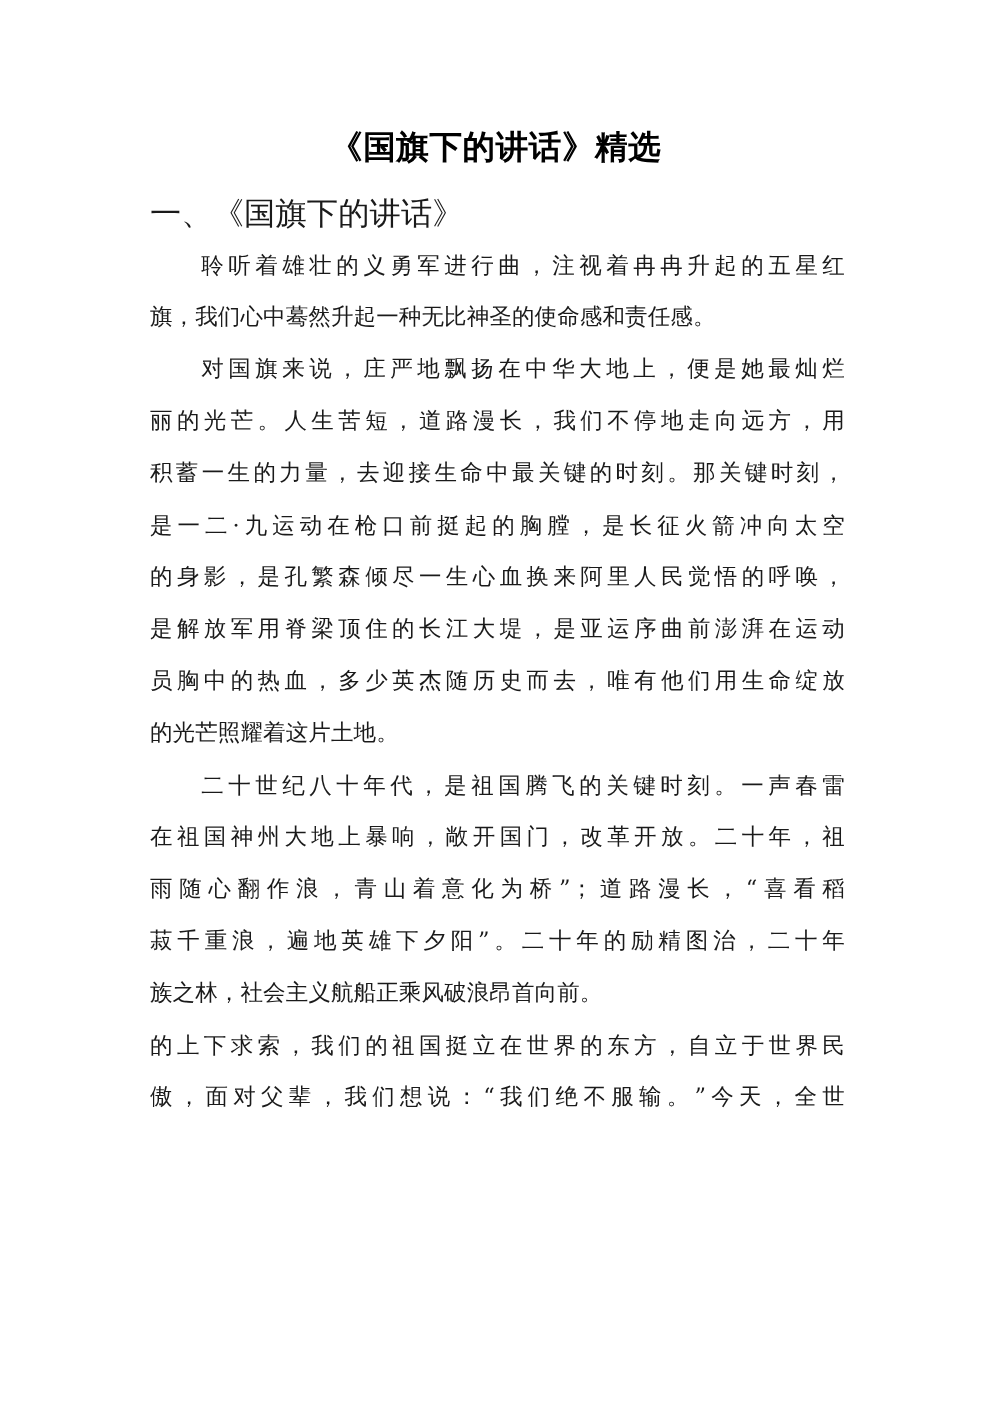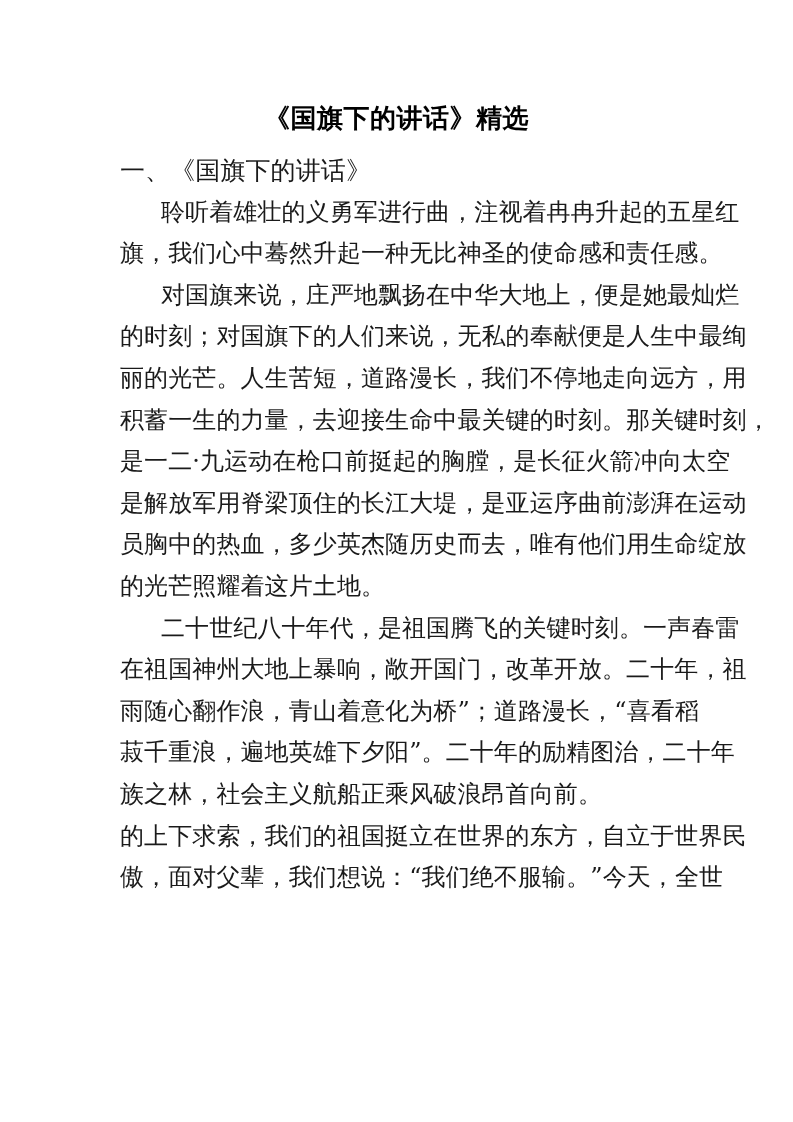--- a/index.html
+++ b/index.html
@@ -3,43 +3,43 @@
 <meta charset="utf-8">
 <style>
   html, body { margin: 0; padding: 0; background: #ffffff; }
   body { width: 793px; height: 1122px; position: relative; overflow: hidden;
          font-family: "DejaVu Serif", "Liberation Serif", serif; color: #1a1a1a; }
   .page { position: absolute; left: 0; top: 0; width: 793px; height: 1122px; background: #fff; }
   .title { position: absolute; top: 98px; left: 0; width: 793px; text-align: center;
            font-family: "DejaVu Sans", "Liberation Sans", sans-serif; font-weight: bold;
            font-size: 26px; line-height: 40px; color: #000; letter-spacing: 0.5px; }
   .body { position: absolute; left: 120px; top: 150px; width: 556px; }
-  .line { height: 41.6px; line-height: 41.6px; font-size: 24px; white-space: nowrap;
+  .line { height: 41.6px; line-height: 41.6px; font-size: 18px; white-space: nowrap;
           overflow: visible; letter-spacing: 0.1px; }
   .line.justify { text-align: justify; text-align-last: justify; }
   .indent { padding-left: 41px; }
   .heading { font-size: 25px; }
 </style>
 </head>
 <body>
 
 <div class="page">
   <div class="title">《国旗下的讲话》精选</div>
 
   <div class="body">
     <div class="line heading">一、《国旗下的讲话》</div>
 
     <div class="line justify indent">聆听着雄壮的义勇军进行曲，注视着冉冉升起的五星红</div>
     <div class="line">旗，我们心中蓦然升起一种无比神圣的使命感和责任感。</div>
 
     <div class="line justify indent">对国旗来说，庄严地飘扬在中华大地上，便是她最灿烂</div>
-    <div class="line justify">的时刻；对国旗下的人们来说，无私的奉献便是人生中最绚</div>
     <div class="line justify">丽的光芒。人生苦短，道路漫长，我们不停地走向远方，用</div>
     <div class="line justify">积蓄一生的力量，去迎接生命中最关键的时刻。那关键时刻，</div>
     <div class="line justify">是一二·九运动在枪口前挺起的胸膛，是长征火箭冲向太空</div>
+    <div class="line justify">的身影，是孔繁森倾尽一生心血换来阿里人民觉悟的呼唤，</div>
     <div class="line justify">是解放军用脊梁顶住的长江大堤，是亚运序曲前澎湃在运动</div>
     <div class="line justify">员胸中的热血，多少英杰随历史而去，唯有他们用生命绽放</div>
     <div class="line">的光芒照耀着这片土地。</div>
 
     <div class="line justify indent">二十世纪八十年代，是祖国腾飞的关键时刻。一声春雷</div>
     <div class="line justify">在祖国神州大地上暴响，敞开国门，改革开放。二十年，祖</div>
     <div class="line justify">雨随心翻作浪，青山着意化为桥”；道路漫长，“喜看稻</div>
     <div class="line justify">菽千重浪，遍地英雄下夕阳”。二十年的励精图治，二十年</div>
     <div class="line">族之林，社会主义航船正乘风破浪昂首向前。</div>
     <div class="line justify">的上下求索，我们的祖国挺立在世界的东方，自立于世界民</div>

